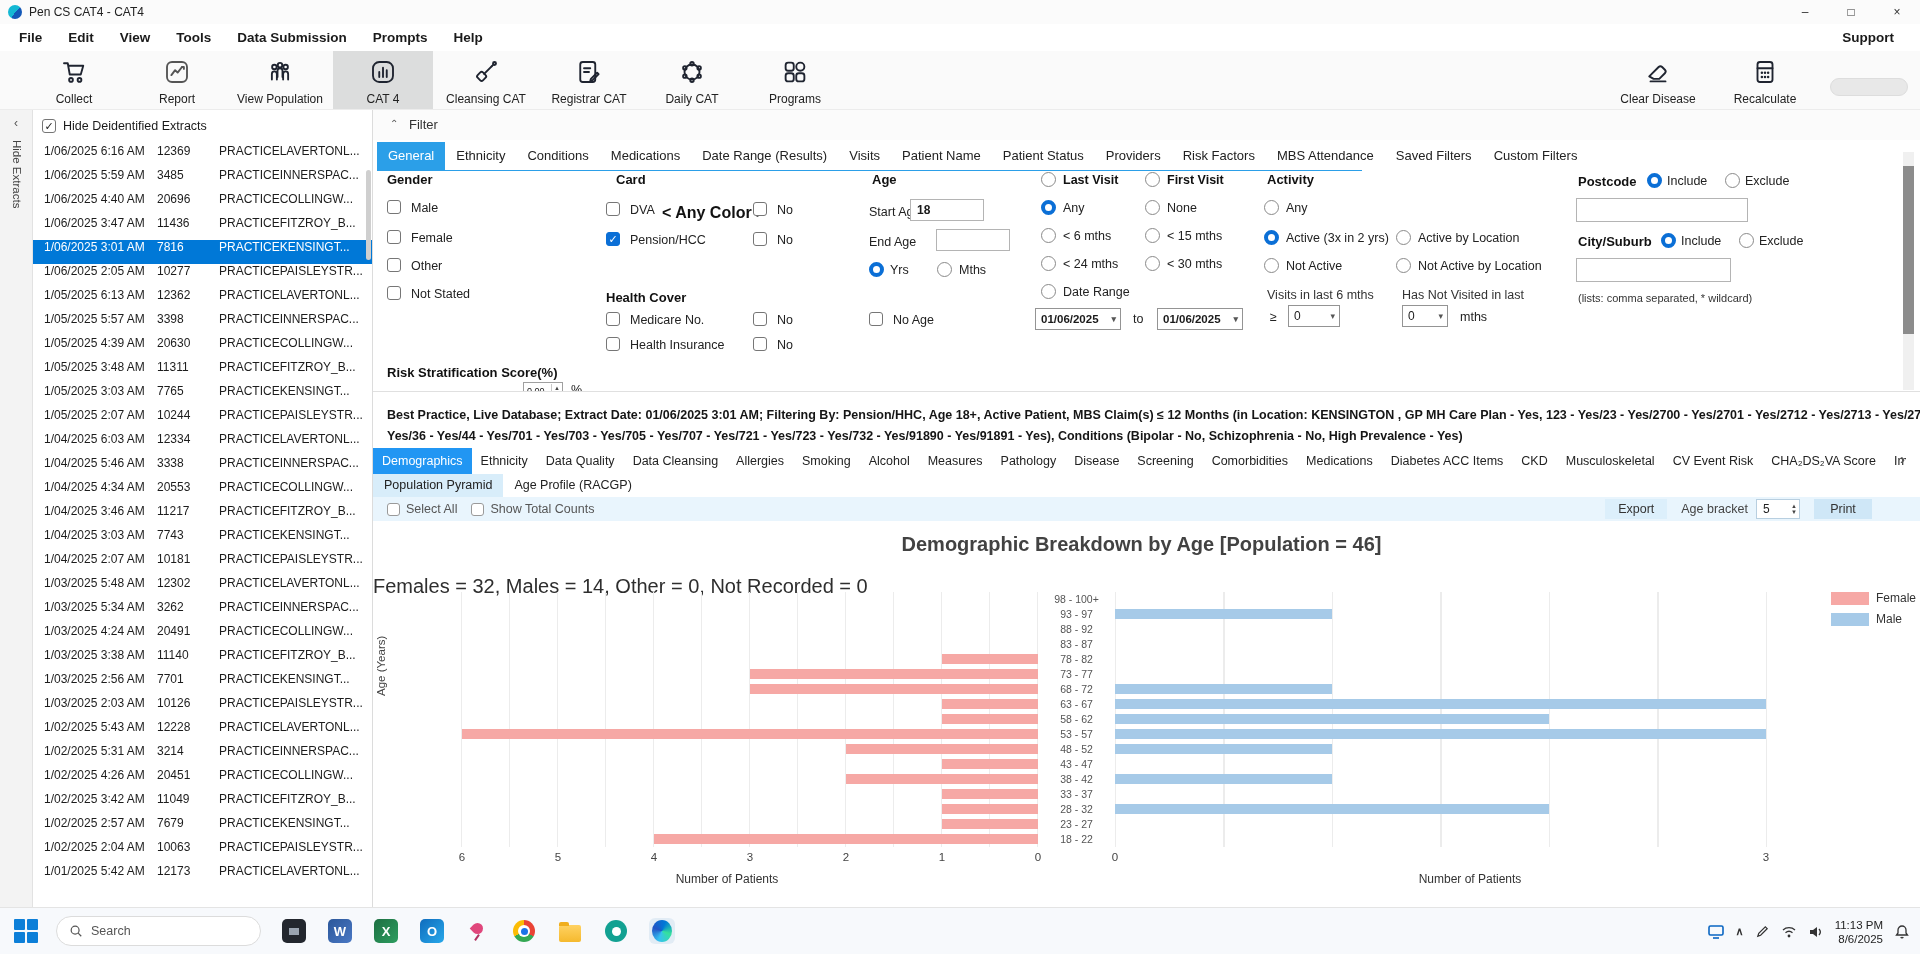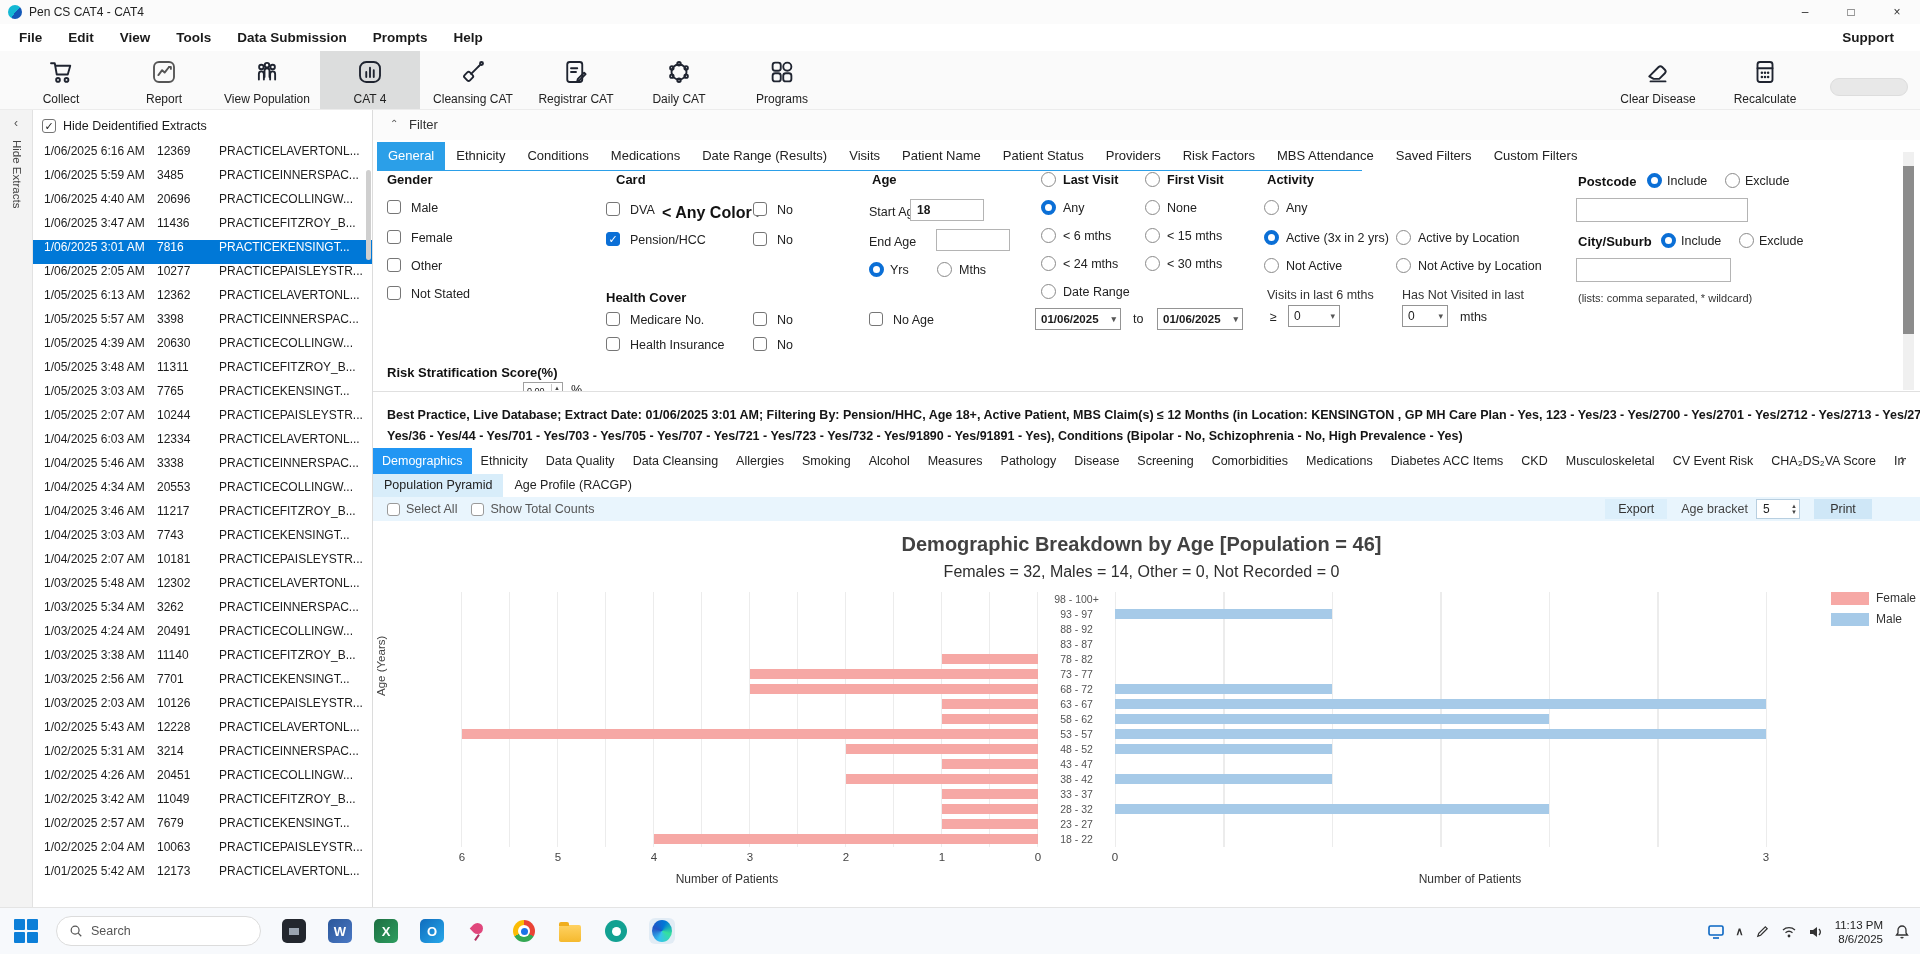--- a/index.html
+++ b/index.html
@@ -13,21 +13,21 @@
   .wtitle { font-size:12px; color:#222; }
   .wctrls { margin-left:auto; display:flex; height:24px; }
   .wbtn { width:46px; height:24px; display:flex; align-items:center; justify-content:center; font-size:12px; color:#333; }
 
   
   .menubar { height:27px; background:#fff; display:flex; align-items:center; padding-left:6px; font-size:13.5px; font-weight:700; }
   .mi { padding:0 13px; }
   .support { margin-left:auto; padding-right:26px; }
 
   
-  .toolbar { height:59px; background:#fafafa; border-bottom:1px solid #ececec; display:flex; align-items:stretch; padding-left:11px; }
+  .toolbar { height:59px; background:#fafafa; border-bottom:1px solid #ececec; display:flex; align-items:stretch; padding-left:24px; }
   .tbtn { width:100px; margin-right:3px; display:flex; flex-direction:column; align-items:center; justify-content:space-between; padding:6px 0 3px; font-size:12px; color:#222; }
   .tbtn.act { background:#dcdddd; }
   .tbtn svg { width:30px; height:30px; }
   .tb-right { margin-left:auto; display:flex; align-items:stretch; }
   .tb-right .tbtn { width:104px; }
   .tb-pill { width:78px; height:18px; border-radius:9px; background:#e8e8e8; border:1px solid #dddddd; align-self:center; margin:14px 12px 0 10px; }
 
   
   .hstrip { left:0; top:110px; width:33px; height:797px; background:#f3f3f3; border-right:1px solid #e2e2e2; }
   .hstrip .chev { text-align:center; font-size:12px; color:#555; padding-top:6px; }
@@ -86,21 +86,21 @@
   .btn { border:none; font-size:12.5px; color:#333; display:flex; align-items:center; justify-content:center; height:20px; }
   .exportb { background:#dceffb; width:62px; margin-left:auto; }
   .agelbl { margin:0 8px 0 14px; color:#444; }
   .agespin { width:44px; height:20px; border:1px solid #b8cfe0; background:#fff; display:flex; align-items:center; font-size:12px; color:#222; padding-left:6px; }
   .agespin .arr { margin-left:auto; display:flex; flex-direction:column; font-size:6px; line-height:6px; color:#444; padding-right:2px; }
   .printb { background:#cfe7f7; width:58px; margin:0 48px 0 14px; }
 
   
   .chart { left:373px; top:521px; right:0; bottom:47px; background:#fff; }
   .ctitle { position:absolute; top:12px; left:0; width:1537px; text-align:center; font-size:20px; font-weight:700; color:#424242; }
-  .csub { position:absolute; top:42px; left:0; width:1537px; text-align:center; font-size:16px; color:#2e2e2e; }
+  .csub { position:absolute; top:54px; left:0; width:1537px; text-align:left; font-size:20px; color:#2e2e2e; }
   .plot { position:absolute; left:43px; top:71px; width:1409px; height:255px; }
   .grid { position:absolute; top:0; height:255px; }
   .gf { left:0; width:622px; background-image:repeating-linear-gradient(to left,#ececec 0 1px,transparent 1px 48px); }
   .gm { left:699px; width:710px; background-image:repeating-linear-gradient(to right,#ececec 0 1px,transparent 1px 108.5px); }
   .barf,.barm { position:absolute; height:10px; }
   .barf { right:787px; }
   .barm { left:699px; }
   .alab { position:absolute; left:622px; width:77px; height:15px; line-height:15px; text-align:center; font-size:10.5px; color:#555; white-space:nowrap; }
   .tick { position:absolute; top:330px; transform:translateX(-50%); font-size:11.5px; color:#444; }
   .axt { position:absolute; top:351px; transform:translateX(-50%); font-size:12px; color:#333; }

